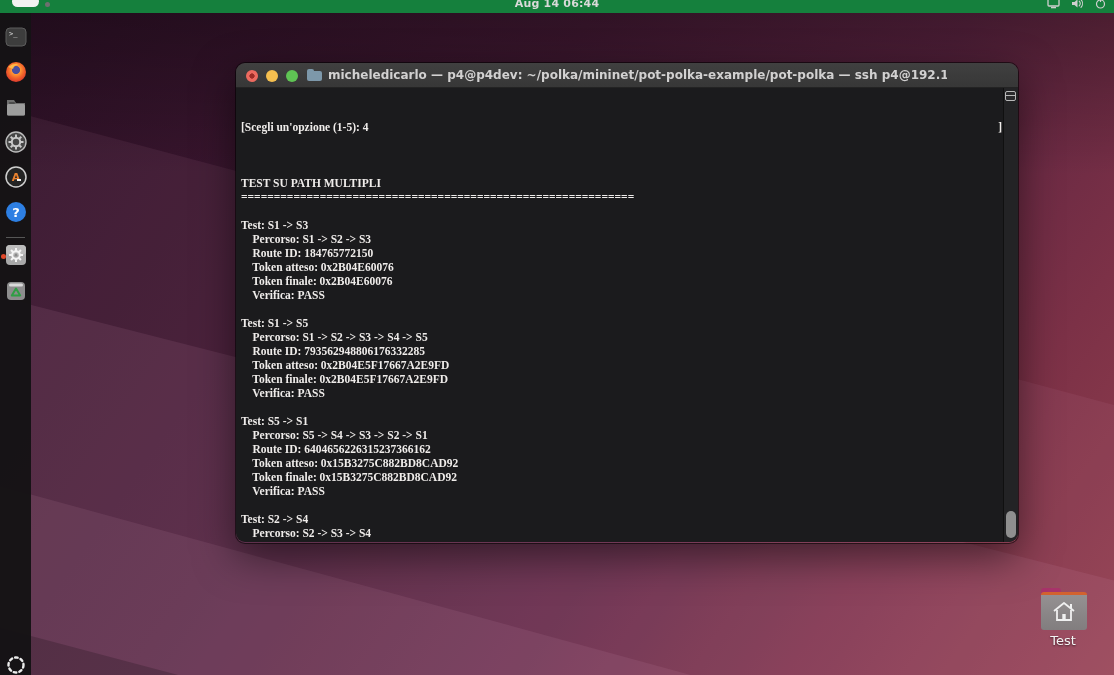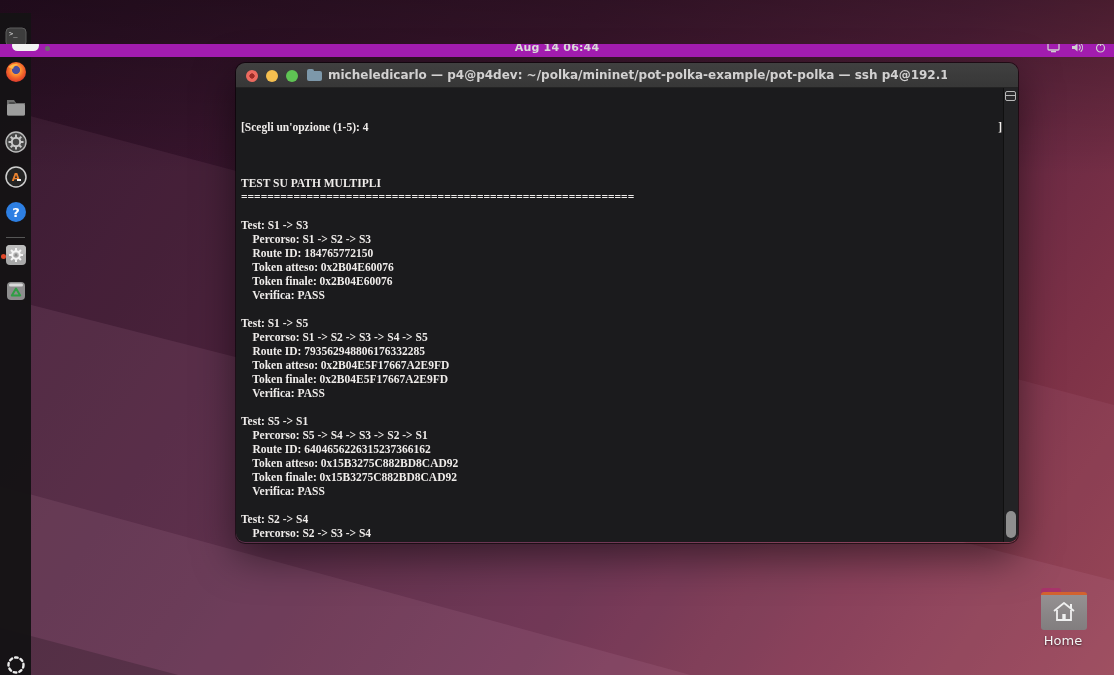--- a/index.html
+++ b/index.html
@@ -11,21 +11,21 @@
     background:linear-gradient(125deg,#2c1026 0%,#421933 38%,#5a2340 62%,#7c3147 82%,#93404e 100%); }
   .wallpaper .shade-top { position:absolute; inset:0;
     background:linear-gradient(180deg,rgba(0,0,0,.30) 0%,rgba(0,0,0,0) 26%); }
   .band { position:absolute; inset:0; }
   .band1 { clip-path:polygon(0 16%,100% 60%,100% 100%,0 100%); background:rgba(216,148,180,.09); }
   .band2 { clip-path:polygon(0 44%,100% 86%,100% 100%,0 100%); background:rgba(222,158,188,.11); }
   .band3 { clip-path:polygon(0 72%,62% 100%,0 100%); background:rgba(230,170,198,.10); }
   .band4 { clip-path:polygon(0 93%,16% 100%,0 100%); background:rgba(0,0,0,.18); }
 
   
-  .topbar { position:absolute; top:0; left:0; width:1114px; height:13px; background:#a21caf; z-index:60; overflow:hidden;margin-top:44px; }
+  .topbar { position:absolute; top:0; left:0; width:1114px; height:13px; background:#15803d; z-index:60; overflow:hidden; }
   .ws-pill { position:absolute; left:12px; top:-4px; width:27px; height:11px; background:#f2f2f2; border-radius:6px; }
   .ws-dot  { position:absolute; left:45px; top:2px; width:5px; height:5px; background:#6f6f6f; border-radius:50%; }
   .clock { position:absolute; left:0; right:0; top:-3px; text-align:center; color:#d9d9d9;
            font-size:11px; font-weight:bold; letter-spacing:.2px; }
   .tb-icons { position:absolute; right:8px; top:-2px; display:flex; gap:11px; align-items:center; }
   .tb-icons svg { display:block; }
 
   
   .dock { position:absolute; left:0; top:13px; width:31px; height:662px; background:rgba(21,19,21,.97); z-index:50; }
   .dock-item { position:absolute; left:5px; width:22px; height:22px; }
@@ -237,16 +237,16 @@
     <div class="home-folder">
       <div class="tab"></div>
       <div class="body"></div>
       <svg width="26" height="26" viewBox="0 0 26 26">
         <path d="M3 12 L13 4 L23 12" fill="none" stroke="#f0f0f0" stroke-width="1.8" stroke-linejoin="round"></path>
         <path d="M6 11 V21 H20 V11" fill="none" stroke="#f0f0f0" stroke-width="1.8"></path>
         <rect x="11.3" y="15" width="3.4" height="6" fill="#f0f0f0"></rect>
         <rect x="19" y="5" width="2" height="5" fill="#f0f0f0"></rect>
       </svg>
     </div>
-    <div class="home-label">Home</div>
+    <div class="home-label">Test</div>
   </div>
 
 </div>
 
 </body></html>

